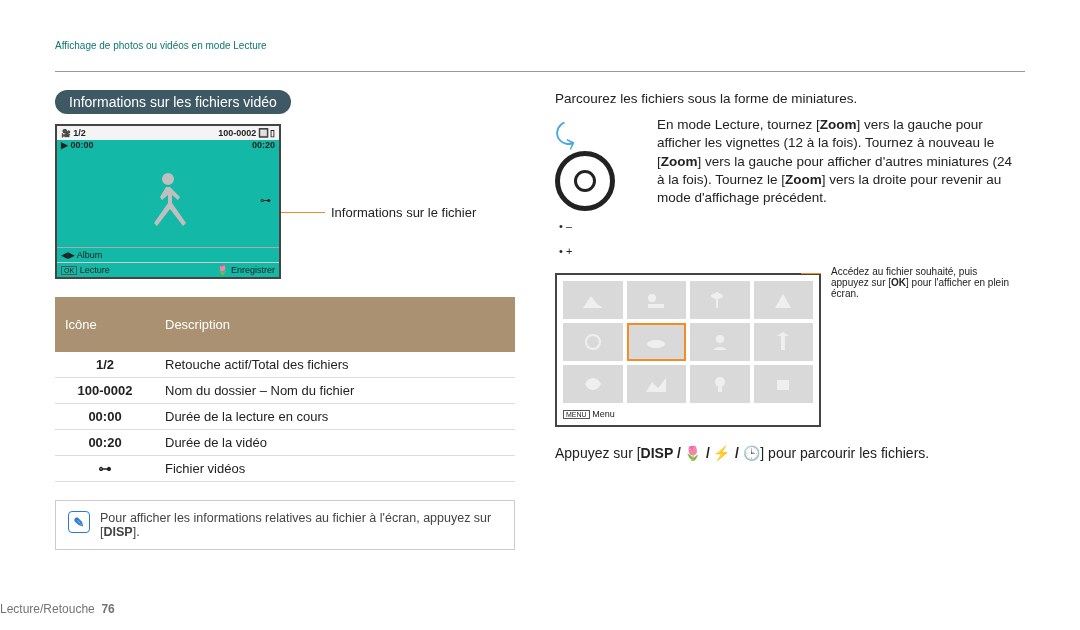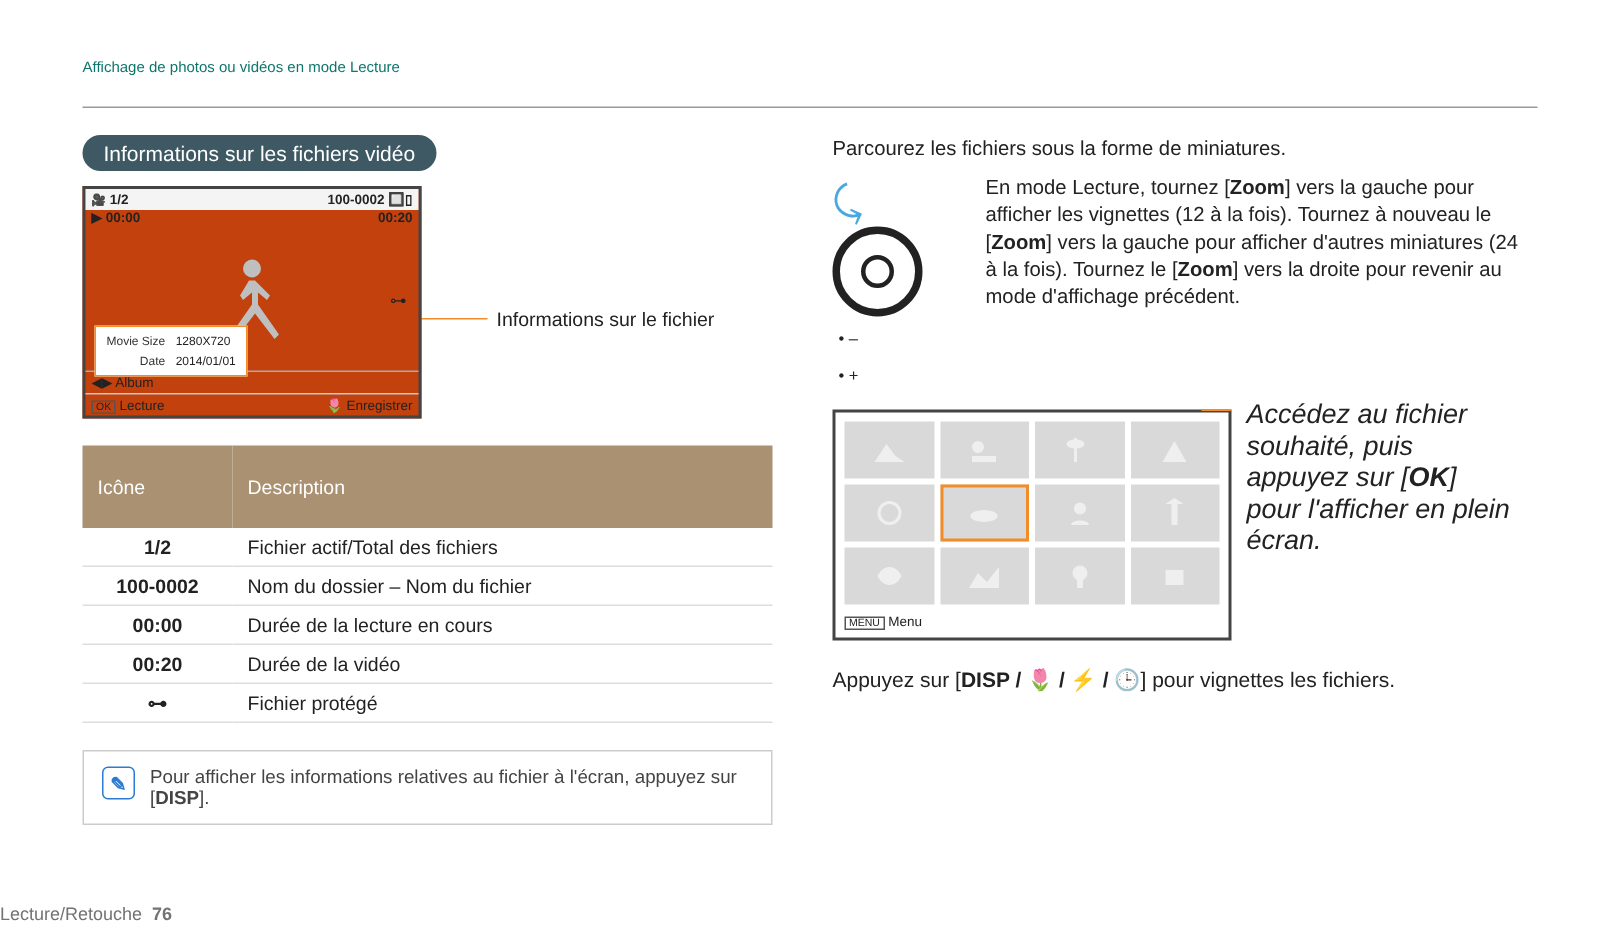--- a/index.html
+++ b/index.html
@@ -37,21 +37,21 @@
     color: #fff;
     border-radius: 14px;
     padding: 4px 14px;
     font-size: 14px;
     margin-bottom: 10px;
   }
   
   .screen {
     width: 222px;
     border: 2px solid #444;
-    background: #c2410c;
+    background: #14b8a6;
     position: relative;
     display: inline-block;
     vertical-align: top;
   }
   .screen .sbar {
     display:flex; justify-content:space-between;
     font-size:9px; font-weight:bold;
     padding:2px 4px;
     background:#f4f4f4;
   }
@@ -170,21 +170,21 @@
     gap:4px;
   }
   .cell {
     height:38px;background:#d9d9d9;
     display:flex;align-items:center;justify-content:center;
   }
   .cell svg{opacity:0.6;}
   .cell.sel { outline:2px solid #f28c28; outline-offset:-2px;}
   .menu-line{font-size:9px;margin-top:6px;}
   .thumbs-row{display:flex;gap:10px;align-items:flex-start;margin-top:16px;}
-  .thumbs-callout{font-size:18px;width:180px;font-style:italic;}
+  .thumbs-callout{font-size:10px;width:180px;}
   .press-line{margin-top:18px;font-size:14px;}
   .btn-label{font-weight:bold;}
   .footer{
     position:absolute;bottom:14px;left:0;width:100%;
     text-align:left;font-size:12px;color:#737373;
   }
   .pgnum{font-weight:bold;}
 </style>
 </head>
 <body>
@@ -206,34 +206,20 @@
           </div>
           <div class="sbar2">
             <span>▶ <span>00:00</span></span>
             <span>00:20</span>
           </div>
           <div class="body">
             <svg class="silhouette" viewBox="0 0 60 80">
               <path fill="#bfbfbf" d="M30 6a6 6 0 1 1 0 12 6 6 0 0 1 0-12zm-2 14h4l10 10-2 3-6-5v8l14 20-3 3-13-17-13 17-3-3 14-20v-8l-6 5-2-3z"></path>
             </svg>
             <span class="key-icon">⊶</span>
-            <div class="infobox">
-              <table>
-                <tbody>
-                    <tr>
-                      <td>Movie Size</td>
-                      <td>1280X720</td>
-                    </tr>
-                <tr>
-                      <td>Date</td>
-                      <td>2014/01/01</td>
-                    </tr>
-              </tbody>
-                </table>
-            </div>
           </div>
           <div class="fbar">
             <span>◀▶ <span>Album</span></span>
             <span></span>
           </div>
           <div class="fbar2">
             <span><span style="border:1px solid #555;padding:0 2px;font-size:7px;">OK</span> <span>Lecture</span></span>
             <span>🌷 <span>Enregistrer</span></span>
           </div>
         </div>
@@ -243,37 +229,37 @@
       </div>
 
       <table class="icons">
         <tbody>
             <tr>
           <th>Icône</th>
           <th>Description</th>
         </tr>
         <tr>
               <td class="ic">1/2</td>
-              <td>Fichier actif/Total des fichiers</td>
+              <td>Retouche actif/Total des fichiers</td>
             </tr>
         <tr>
               <td class="ic">100-0002</td>
               <td>Nom du dossier – Nom du fichier</td>
             </tr>
         <tr>
               <td class="ic">00:00</td>
               <td>Durée de la lecture en cours</td>
             </tr>
         <tr>
               <td class="ic">00:20</td>
               <td>Durée de la vidéo</td>
             </tr>
         <tr>
               <td class="ic">⊶</td>
-              <td>Fichier protégé</td>
+              <td>Fichier vidéos</td>
             </tr>
       </tbody>
         </table>
 
       <div class="note">
         <div class="badge">✎</div>
         <div>
           <span>Pour afficher les informations relatives au fichier à l'écran, appuyez sur [</span><span class="btn-label">DISP</span><span>].</span>
         </div>
       </div>
@@ -367,21 +353,21 @@
           </div>
           <div class="menu-line"><span style="border:1px solid #555;padding:0 2px;font-size:7px;">MENU</span> <span>Menu</span></div>
         </div>
         <div class="thumbs-callout">
           <div style="border-top:1px solid #f28c28;width:20px;margin-bottom:-8px;margin-left:-30px;"></div>
           <span>Accédez au fichier souhaité, puis appuyez sur [</span><span class="btn-label">OK</span><span>] pour l'afficher en plein écran.</span>
         </div>
       </div>
 
       <div class="press-line">
-        <span>Appuyez sur [</span><span class="btn-label">DISP / 🌷 / ⚡ / 🕒</span><span>] pour vignettes les fichiers.</span>
+        <span>Appuyez sur [</span><span class="btn-label">DISP / 🌷 / ⚡ / 🕒</span><span>] pour parcourir les fichiers.</span>
       </div>
     </div>
   </div>
 </div>
 
 <div class="footer">
   <span>Lecture/Retouche</span>&nbsp;&nbsp;<span class="pgnum">76</span>
 </div>
 
 </body></html>

